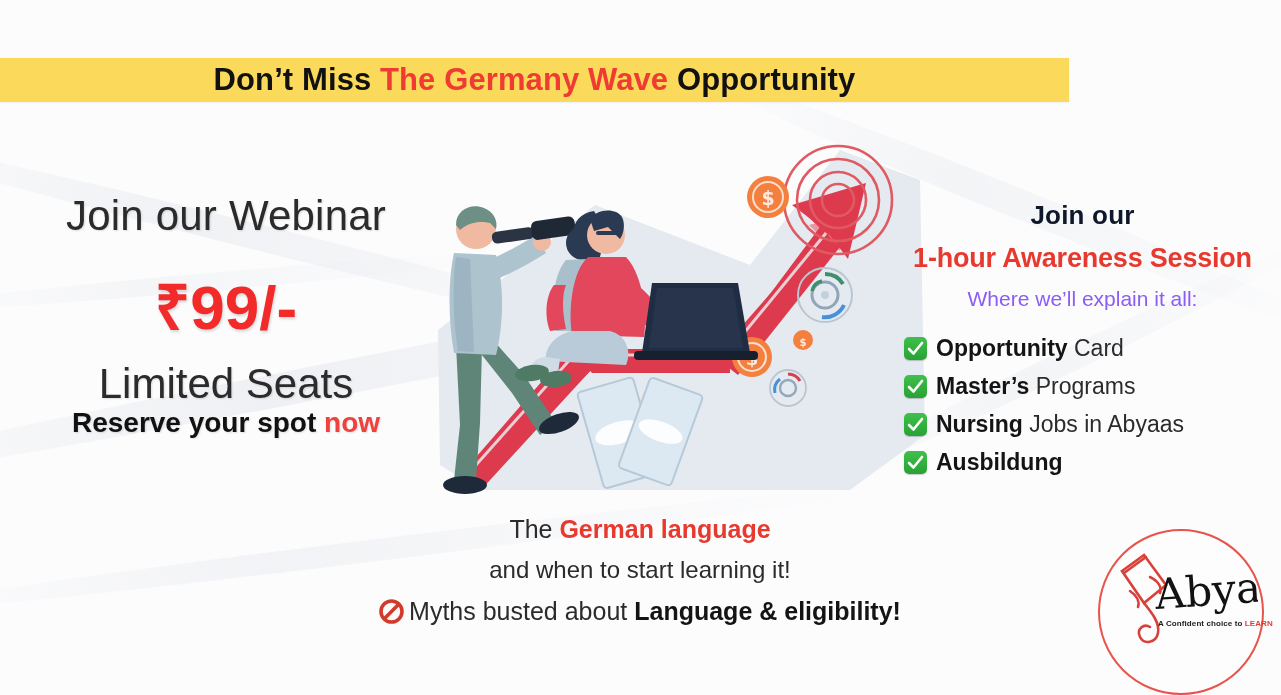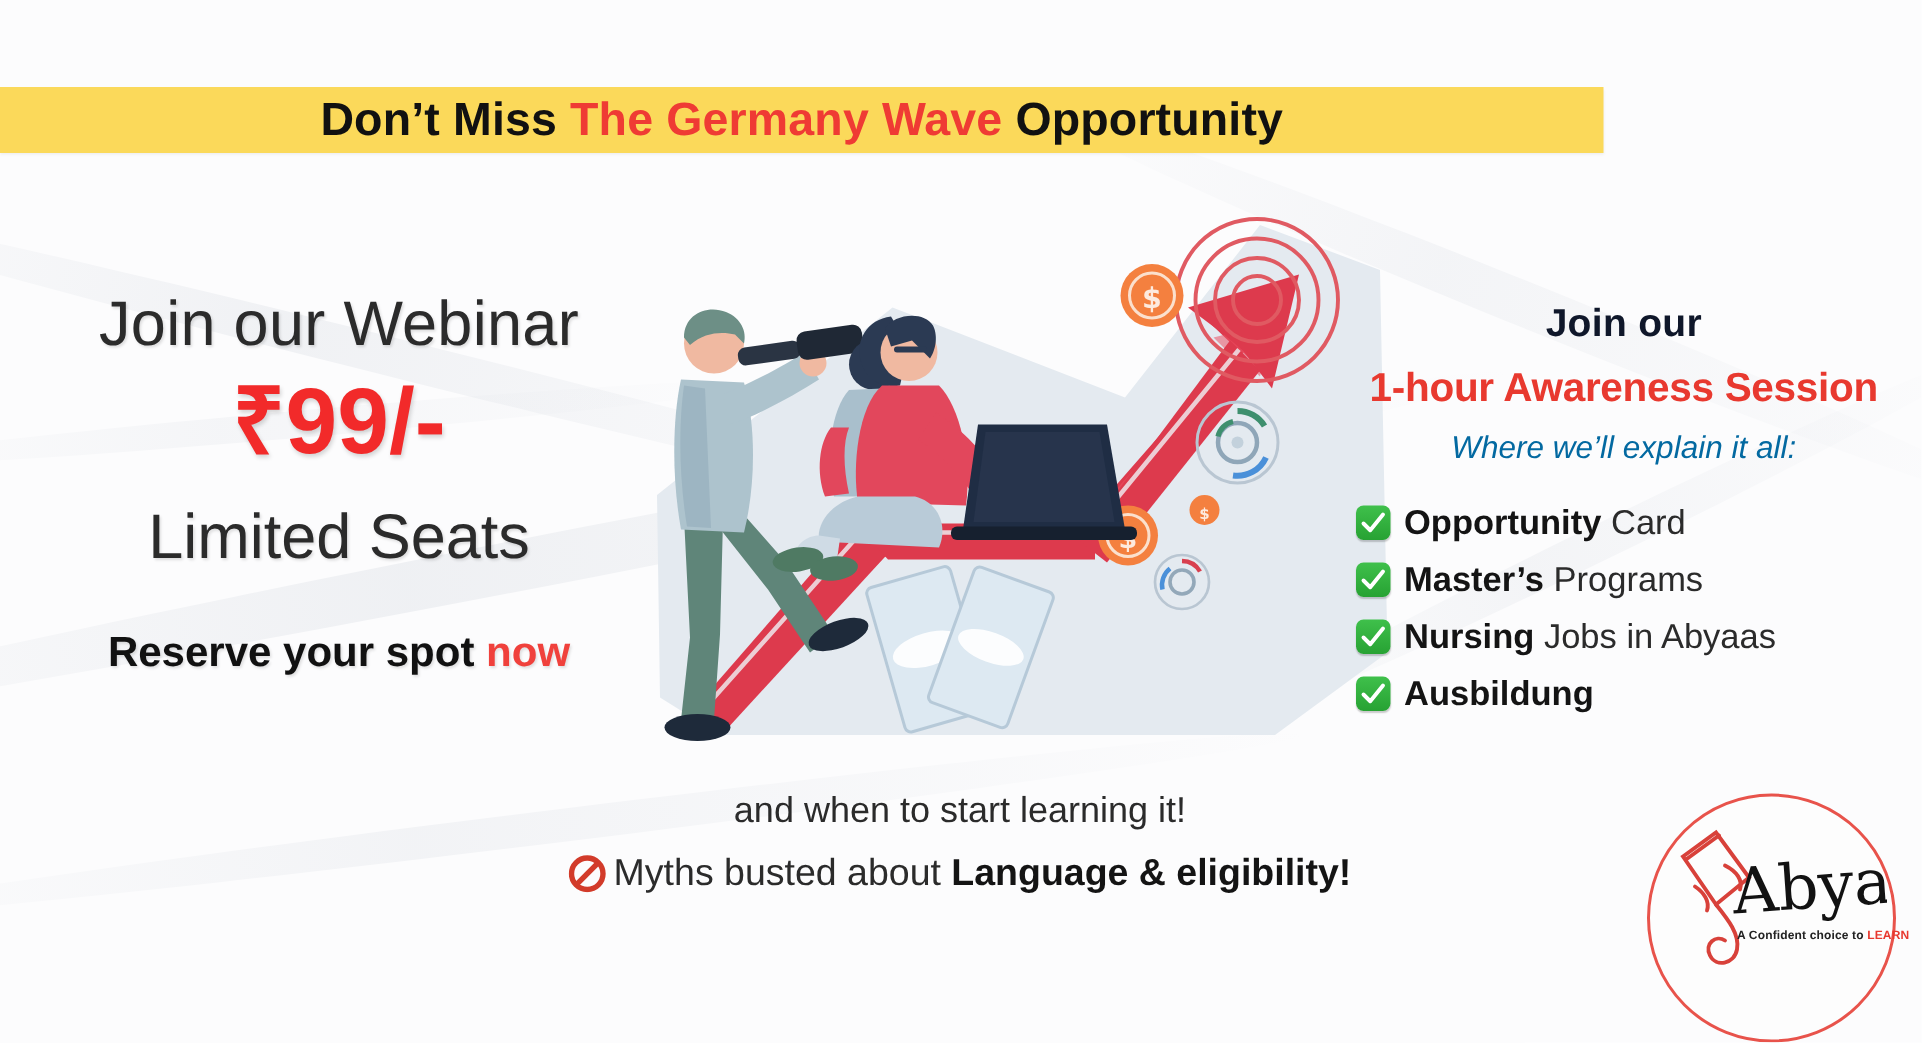--- a/index.html
+++ b/index.html
@@ -39,51 +39,50 @@
   
   .left-col{
     position:absolute;left:26px;top:193px;width:400px;
     text-align:center;
   }
   .join-webinar{
     font-size:42px;color:#2b2b2b;font-weight:400;line-height:1.1;
     letter-spacing:.2px;text-shadow:1px 1px 2px rgba(0,0,0,.13);
   }
   .price{
-    margin-top:12px;
+    margin-top:38px;
     font-size:62px;font-weight:bold;color:#f22a2a;line-height:1;
     text-shadow:1px 2px 3px rgba(0,0,0,.16);
   }
   .limited{
     margin-top:22px;
     font-size:42px;color:#2b2b2b;font-weight:400;line-height:1.1;
     text-shadow:1px 1px 2px rgba(0,0,0,.13);
   }
   .reserve{
-    margin-top:38px;
     font-size:28px;font-weight:bold;color:#111;
     text-shadow:1px 1px 2px rgba(0,0,0,.12);
   }
   .reserve .red{color:#f0413c;}
 
   
   .right-col{
     position:absolute;left:890px;top:200px;width:385px;
   }
   .r-join{
     text-align:center;font-size:26px;font-weight:bold;color:#0f172a;
     letter-spacing:.2px;
   }
   .r-session{
     margin-top:12px;text-align:center;
     font-size:27px;font-weight:bold;color:#e8392f;letter-spacing:-.2px;
     white-space:nowrap;
   }
   .r-where{
-    margin-top:13px;text-align:center;font-size:21px;color:#0369a1;font-weight:400;font-style:italic;
+    margin-top:13px;text-align:center;font-size:21px;color:#8b5cf6;font-weight:400;
   }
   .checklist{margin-top:24px;padding-left:14px;}
   .check-item{
     display:flex;align-items:center;gap:9px;
     margin-bottom:11px;font-size:23px;color:#2b2b2b;white-space:nowrap;
   }
   .check-item .bold{font-weight:bold;color:#141414;}
   .check-box{
     width:23px;height:23px;flex:0 0 23px;border-radius:5px;
     background:linear-gradient(180deg,#3fc04b 0%,#27a233 100%);
@@ -310,20 +309,23 @@
           <svg width="17" height="17" viewBox="0 0 17 17">
               <polyline points="2,9 6.5,13.5 15,3" fill="none" stroke="#ffffff" stroke-width="2.6" stroke-linecap="round" stroke-linejoin="round"></polyline>
             </svg>
         </span>
         <span><span class="bold">Ausbildung</span><span></span></span>
       </div>
     </div>
   </div>
 
   <div class="bottom-text">
+    <div class="bt1">
+      <span>The </span><span class="red">German language</span>
+    </div>
     <div class="bt2">and when to start learning it!</div>
     <div class="bt3">
       <span class="no-icon">
         <svg width="25" height="25" viewBox="0 0 25 25">
           <circle cx="12.5" cy="12.5" r="10.5" fill="none" stroke="#d23b2a" stroke-width="3.6"></circle>
           <line x1="5.3" y1="19.7" x2="19.7" y2="5.3" stroke="#d23b2a" stroke-width="3.6"></line>
         </svg>
       </span>
       <span><span>Myths busted about </span><span class="bold">Language &amp; eligibility!</span></span>
     </div>

